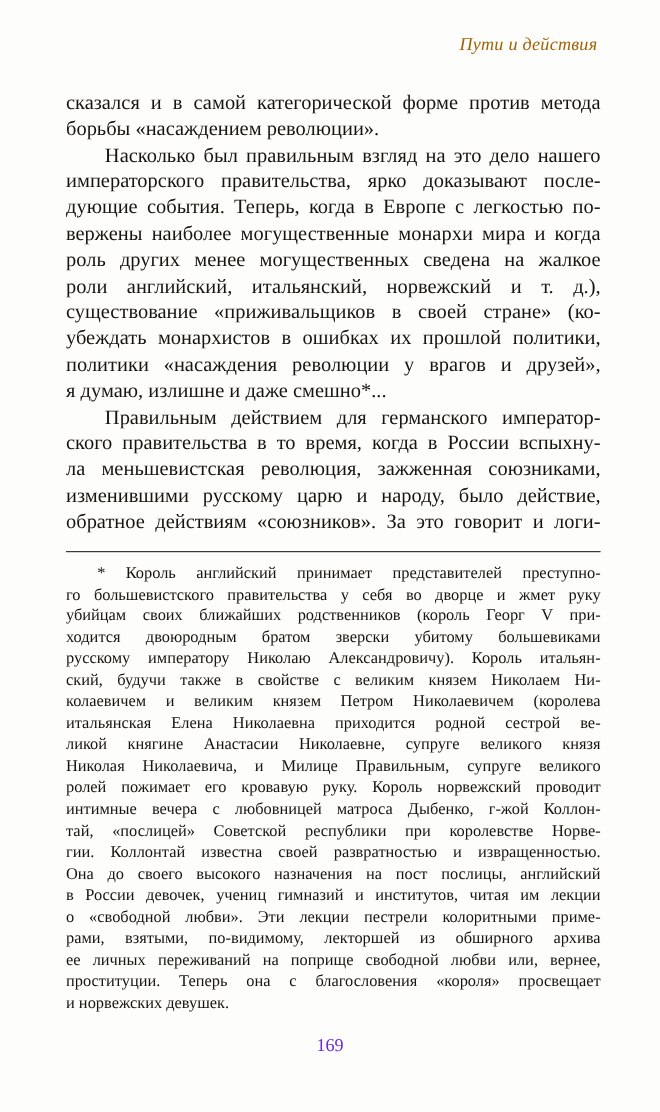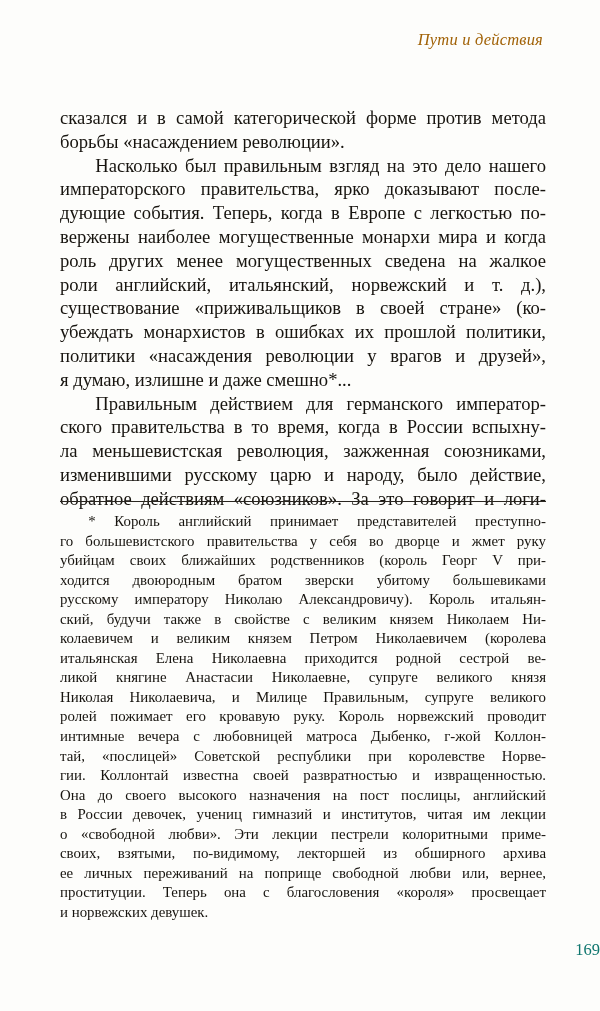--- a/index.html
+++ b/index.html
@@ -27,21 +27,20 @@
     letter-spacing: 0.2px;
     color: #a16207;
   }
   .body-text {
     position: absolute;
     top: 82px;
     left: 60px;
     width: 486px;
     font-size: 18.6px;
     line-height: 23.8px;
-    margin-top: 24px;
   }
   .footnote-rule {
     position: absolute;
     top: 501px;
     left: 60px;
     width: 486px;
     height: 0;
     border-top: 1.2px solid #2a2620;
   }
   .footnote-text {
@@ -60,23 +59,23 @@
     text-align-last: left;
   }
   .line.indent {
     text-indent: 1.9em;
   }
   .page-number {
     position: absolute;
     top: 940px;
     left: 0;
     width: 100%;
-    text-align: right;
+    text-align: center;
     font-size: 16.5px;
-    color: #0f766e;
+    color: #6d28d9;
   }
 </style>
 </head>
 <body>
 
 <div class="page">
   <div class="running-header">Пути и действия</div>
 
   <div class="body-text">
       <div class="line">сказался и в самой категорической форме против метода</div>
@@ -111,20 +110,20 @@
       <div class="line">итальянская Елена Николаевна приходится родной сестрой ве-</div>
       <div class="line">ликой княгине Анастасии Николаевне, супруге великого князя</div>
       <div class="line">Николая Николаевича, и Милице Правильным, супруге великого</div>
       <div class="line">ролей пожимает его кровавую руку. Король норвежский проводит</div>
       <div class="line">интимные вечера с любовницей матроса Дыбенко, г-жой Коллон-</div>
       <div class="line">тай, «послицей» Советской республики при королевстве Норве-</div>
       <div class="line">гии. Коллонтай известна своей развратностью и извращенностью.</div>
       <div class="line">Она до своего высокого назначения на пост послицы, английский</div>
       <div class="line">в России девочек, учениц гимназий и институтов, читая им лекции</div>
       <div class="line">о «свободной любви». Эти лекции пестрели колоритными приме-</div>
-      <div class="line">своих, взятыми, по-видимому, лекторшей из обширного архива</div>
+      <div class="line">рами, взятыми, по-видимому, лекторшей из обширного архива</div>
       <div class="line">ее личных переживаний на поприще свободной любви или, вернее,</div>
       <div class="line">проституции. Теперь она с благословения «короля» просвещает</div>
       <div class="line last">и норвежских девушек.</div>
     </div>
 
   <div class="page-number">169</div>
 </div>
 
 </body></html>

